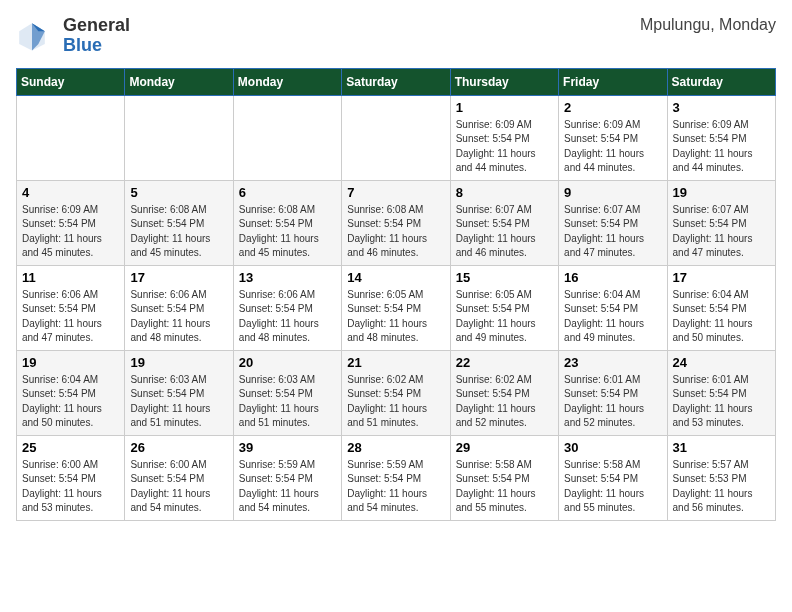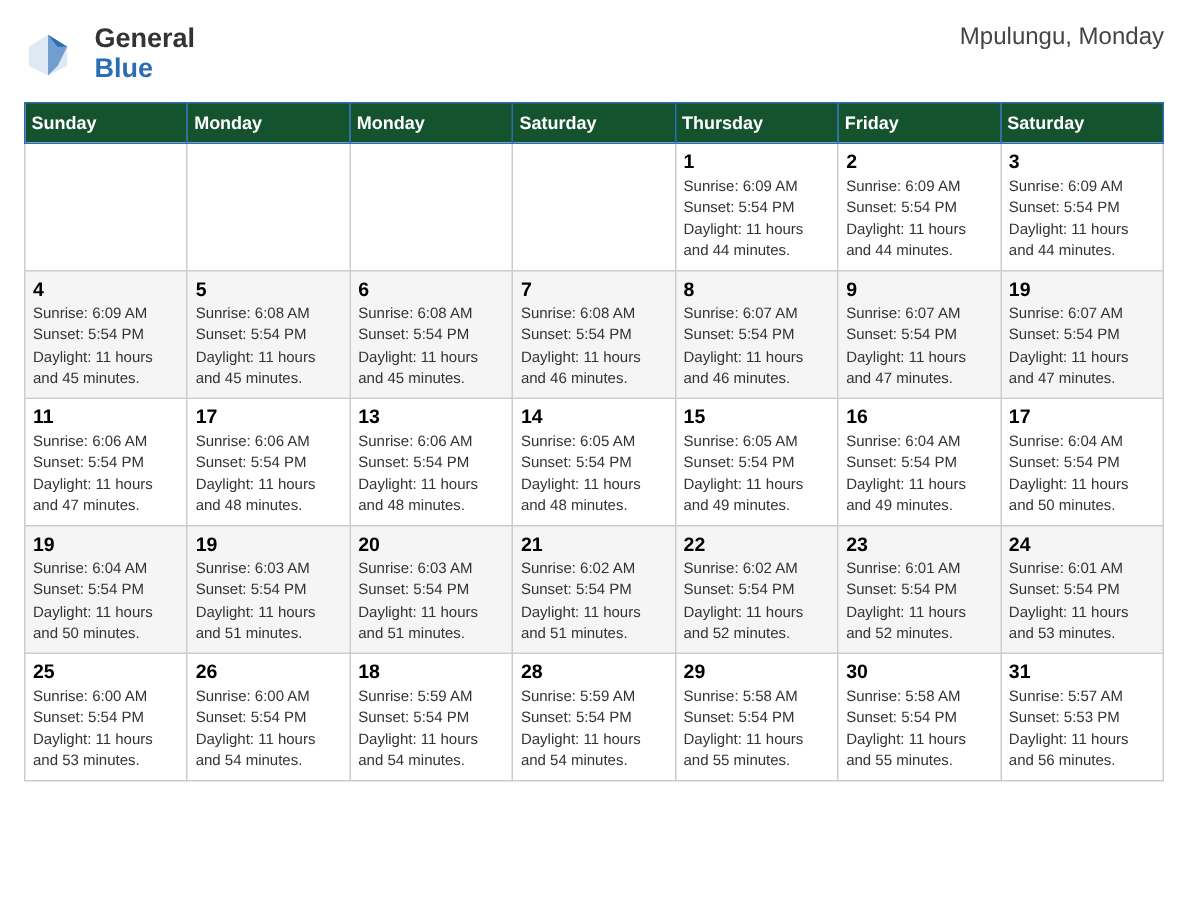--- a/index.html
+++ b/index.html
@@ -306,21 +306,21 @@
 and 53 minutes.</div>
         </td>
         <td>
           <span class="day-num">26</span>
           <div class="day-info" style="white-space: pre-line;">Sunrise: 6:00 AM
 Sunset: 5:54 PM
 Daylight: 11 hours
 and 54 minutes.</div>
         </td>
         <td>
-          <span class="day-num">18</span>
+          <span class="day-num">39</span>
           <div class="day-info" style="white-space: pre-line;">Sunrise: 5:59 AM
 Sunset: 5:54 PM
 Daylight: 11 hours
 and 54 minutes.</div>
         </td>
         <td>
           <span class="day-num">28</span>
           <div class="day-info" style="white-space: pre-line;">Sunrise: 5:59 AM
 Sunset: 5:54 PM
 Daylight: 11 hours

